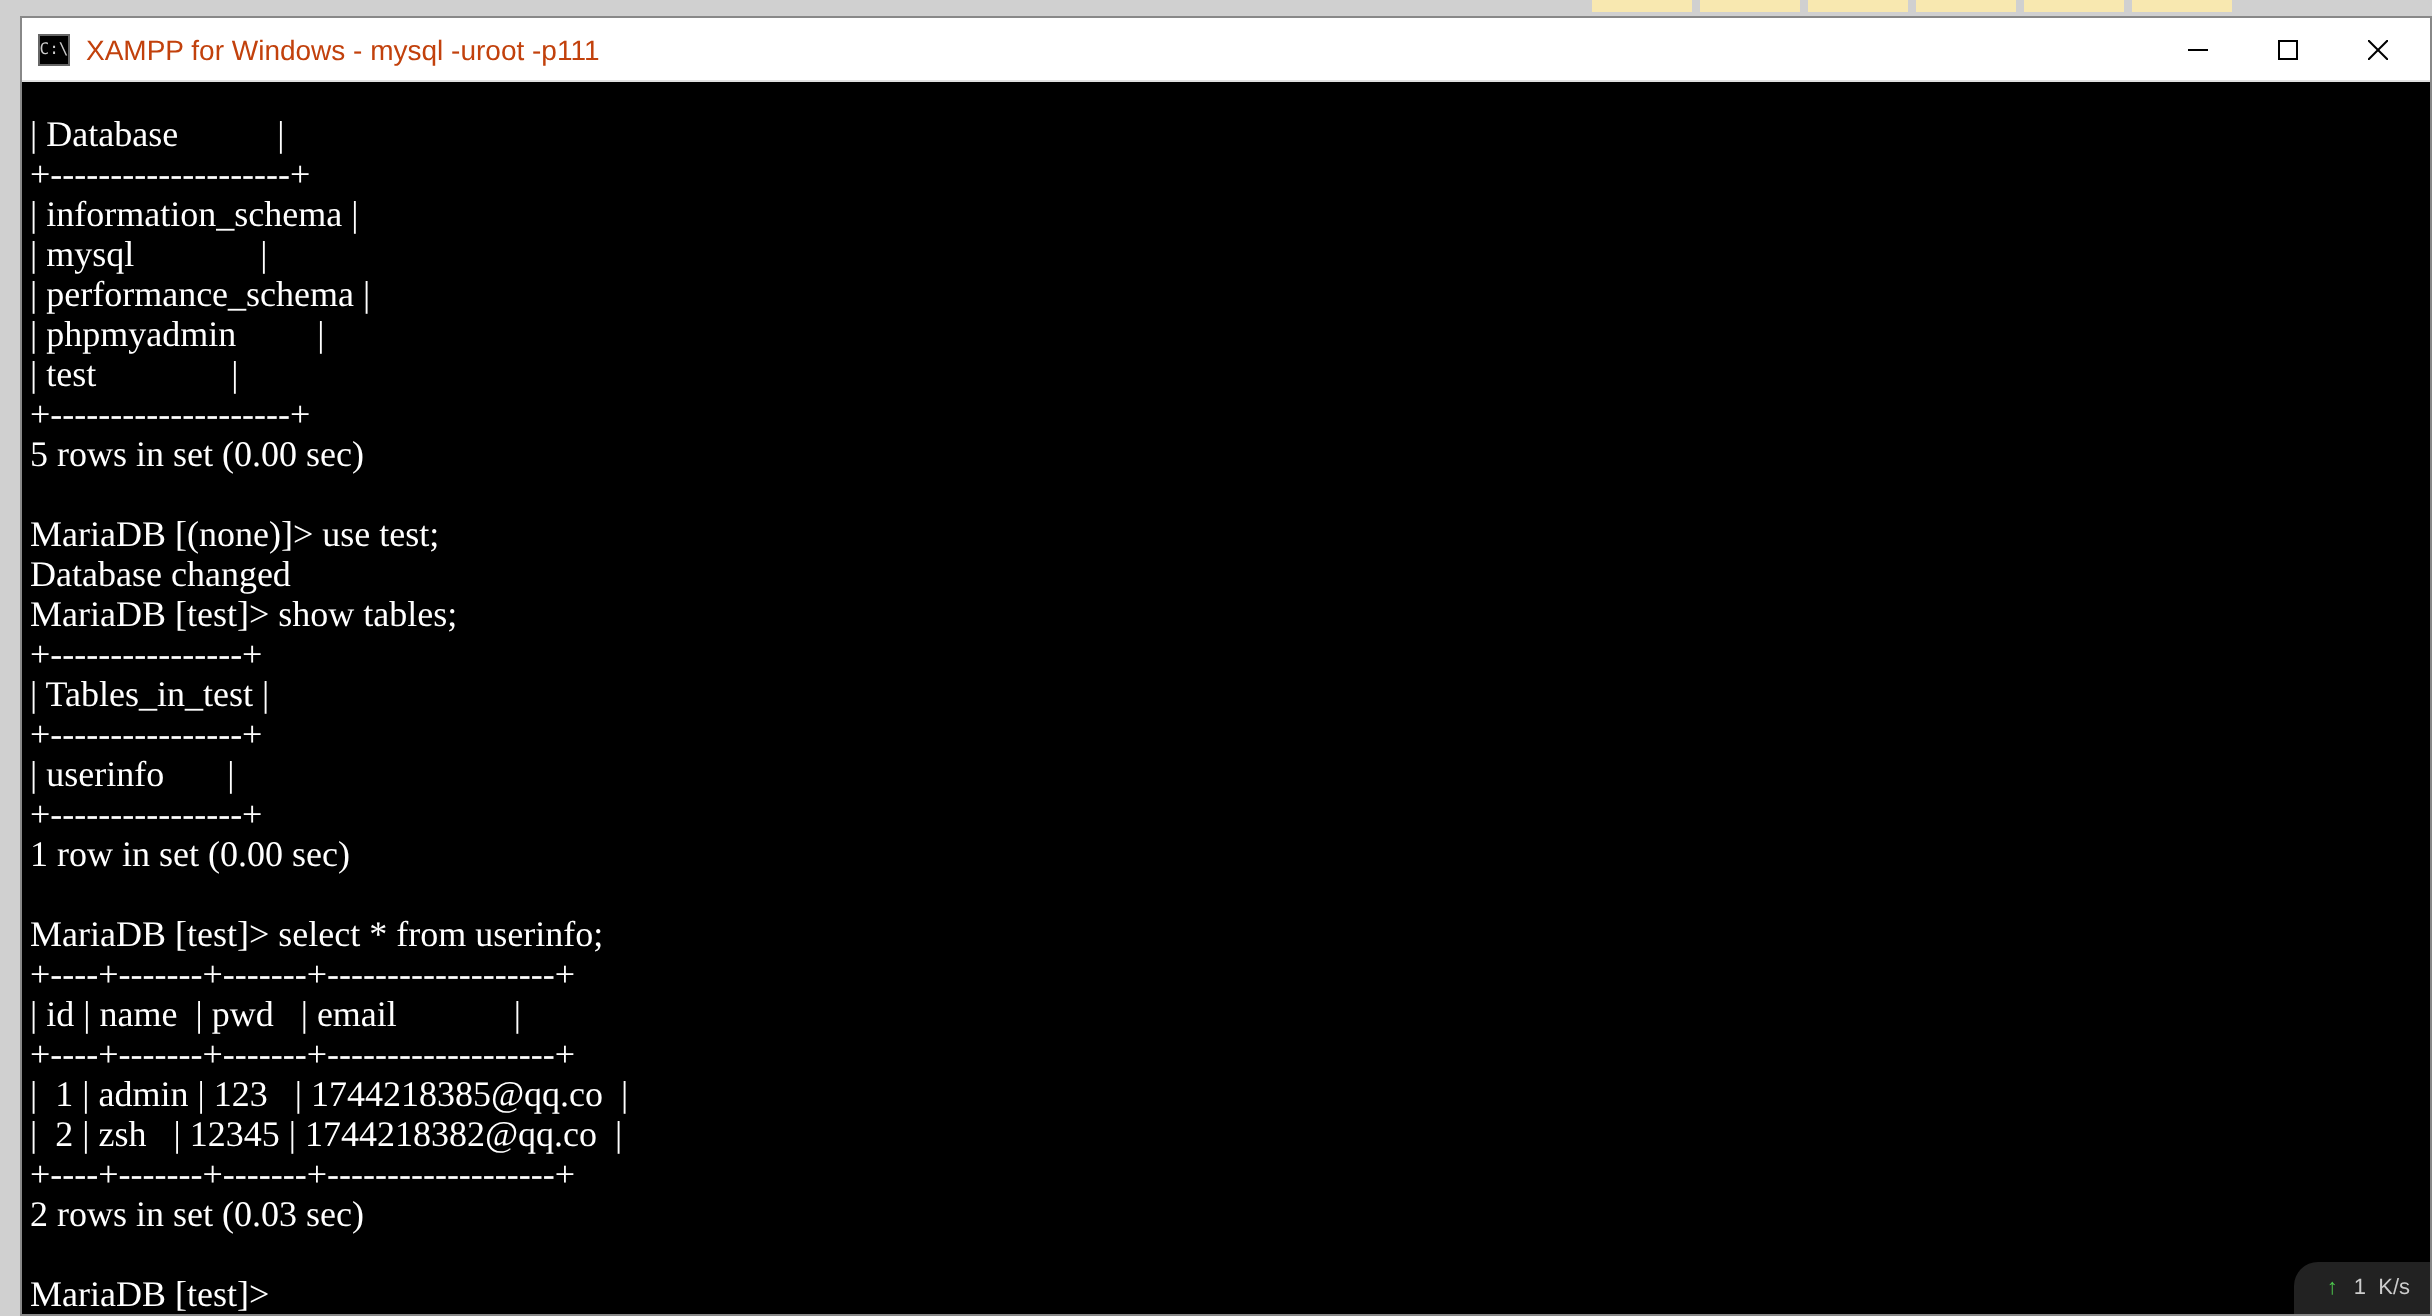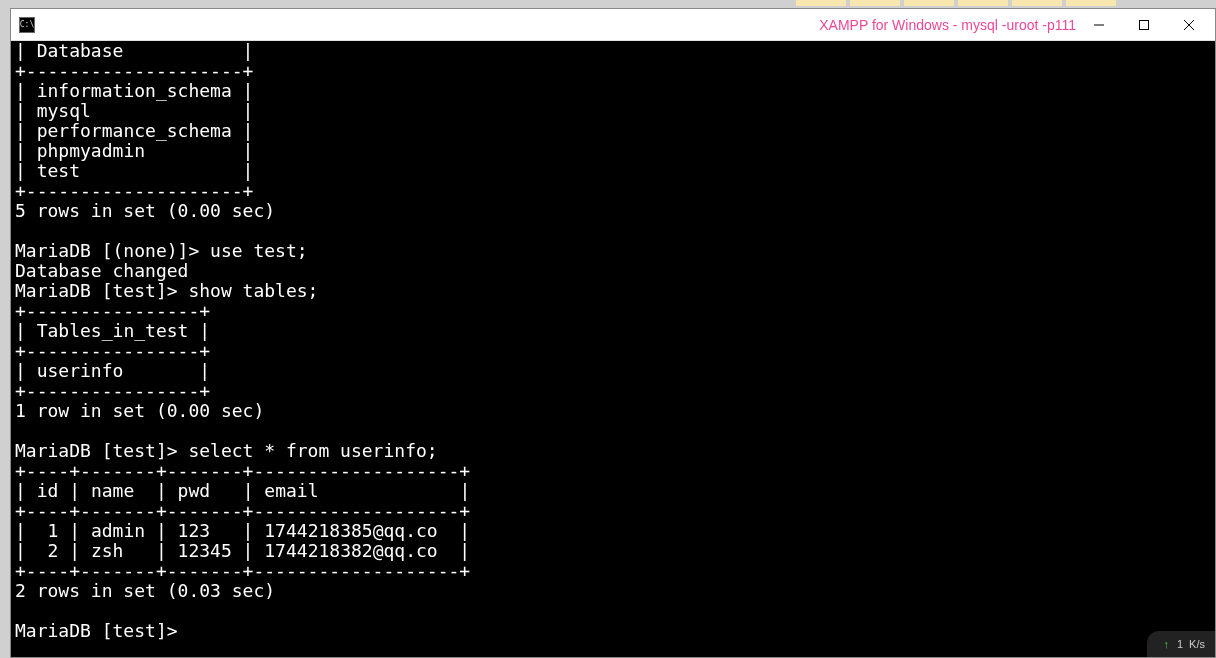--- a/index.html
+++ b/index.html
@@ -59,23 +59,22 @@
       display: flex;
       align-items: center;
       justify-content: center;
       font-size: 8px;
       color: #ccc;
       font-family: monospace;
     }
     .titlebar-text {
       flex: 1;
       font-size: 14px;
-      color: #ec4899;
+      color: #c2410c;
       padding-left: 2px;
-      text-align: right;
     }
     .win-controls {
       display: flex;
     }
     .win-btn {
       width: 45px;
       height: 30px;
       display: flex;
       align-items: center;
       justify-content: center;
@@ -95,22 +94,23 @@
       font-size: 18px;
       line-height: 20px;
       padding: 0;
       overflow: hidden;
       position: relative;
       white-space: pre;
     }
     .terminal-content {
       position: absolute;
       left: 0;
-      top: 0;
+      top: 16px;
       padding-left: 4px;
+      font-family: Liberation Serif, serif;
     }
     .status-bar {
       position: absolute;
       bottom: 0;
       right: 0;
       background: #222;
       border-radius: 12px 0 0 0;
       padding: 3px 10px 3px 16px;
       font-size: 11px;
       color: #ccc;

